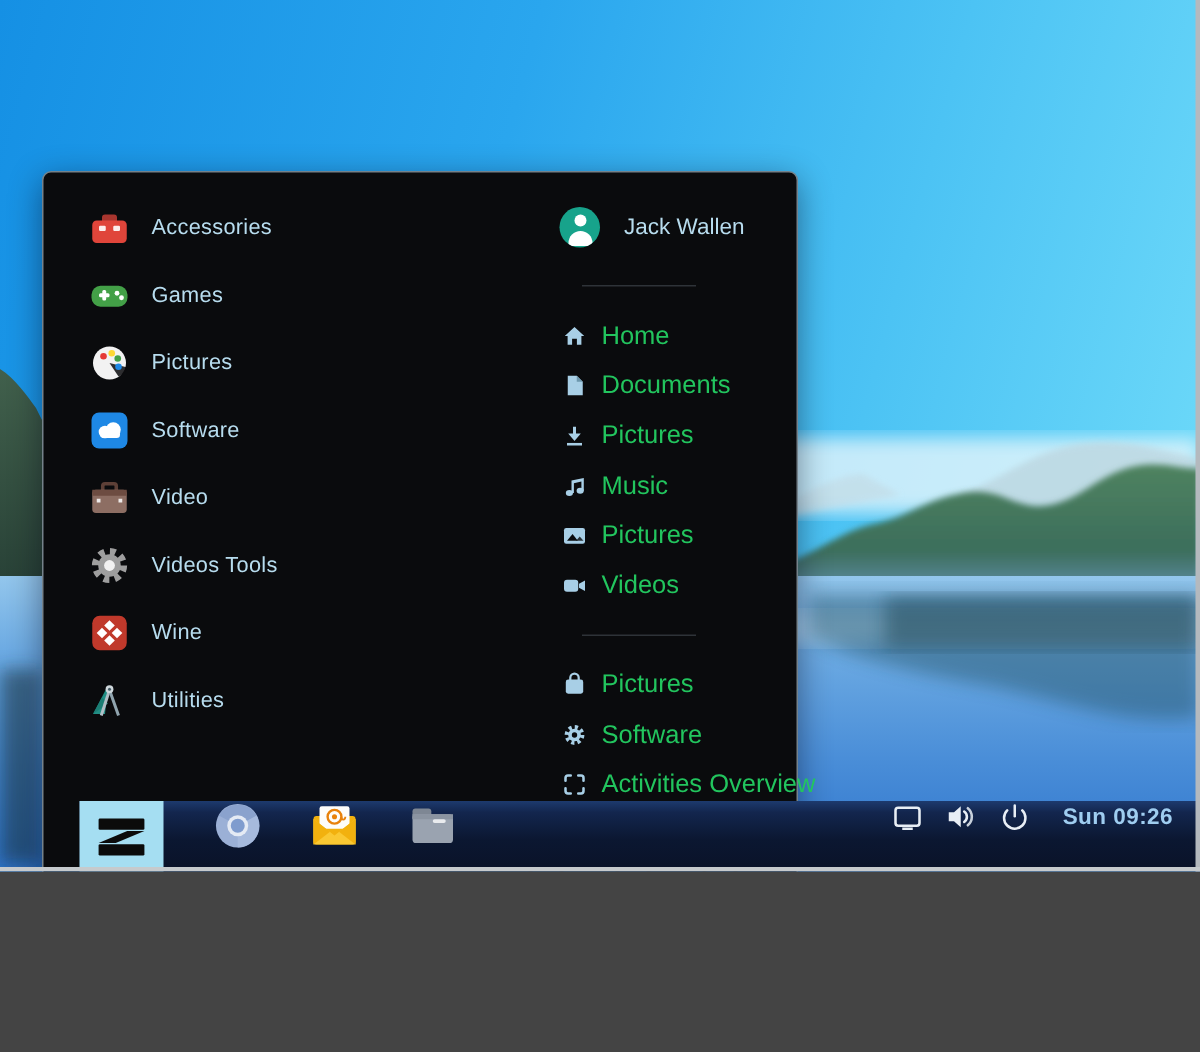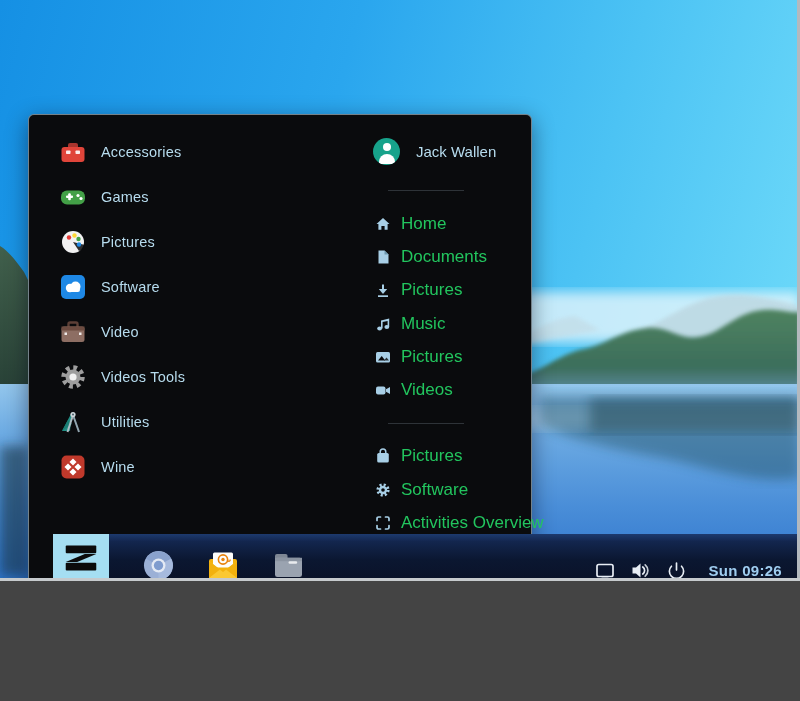--- a/index.html
+++ b/index.html
@@ -14,21 +14,21 @@
   .sky {
     position:absolute; inset:0;
     background:linear-gradient(105deg,#1590e4 0%,#2aa6ee 38%,#4cc3f4 68%,#74defa 100%);
   }
   .scene { position:absolute; inset:0; }
 
   
   .taskbar {
     position:absolute; left:12px; right:0; bottom:0; height:47px;
     background:linear-gradient(180deg,#1d3a6e 0%,#13264e 16%,#0b1731 55%,#0a1228 100%);
-    display:flex; align-items:flex-end;margin-left:41px;
+    display:flex; align-items:flex-start;margin-left:41px;
   }
   .zorin-btn {
     width:56px; height:100%; background:#a5def2;
     display:flex; align-items:center; justify-content:center; cursor:pointer;
   }
   .launcher {
     width:32px; height:32px; margin-left:33px;
     display:flex; align-items:center; justify-content:center; cursor:pointer;
   }
   .tray { margin-left:auto; display:flex; align-items:center; gap:15px; padding-right:18px; }
@@ -195,38 +195,38 @@
       <div class="category-row">
         <svg class="cat-icon" viewBox="0 0 28 28">
           <circle cx="14" cy="14" r="9" fill="none" stroke="#9e9e9e" stroke-width="5.5" stroke-dasharray="3.6 3.47"></circle>
           <circle cx="14" cy="14" r="7.5" fill="#9e9e9e"></circle>
           <circle cx="14" cy="14" r="3.6" fill="#f2f2f2"></circle>
         </svg>
         <span class="menu-text">Videos Tools</span>
       </div>
       <div class="category-row">
         <svg class="cat-icon" viewBox="0 0 28 28">
+          <rect x="2.5" y="2.5" width="23" height="23" rx="5" fill="#c0392b"></rect>
+          <rect x="11.5" y="6.5" width="5" height="5" transform="rotate(45 14 9)" fill="#fff"></rect>
+          <rect x="6.5" y="11.5" width="5" height="5" transform="rotate(45 9 14)" fill="#fff"></rect>
+          <rect x="16.5" y="11.5" width="5" height="5" transform="rotate(45 19 14)" fill="#fff"></rect>
+          <rect x="11.5" y="16.5" width="5" height="5" transform="rotate(45 14 19)" fill="#fff"></rect>
+        </svg>
+        <span class="menu-text">Wine</span>
+      </div>
+      <div class="category-row">
+        <svg class="cat-icon" viewBox="0 0 28 28">
           <polygon points="3,23 13,4 11,23" fill="#26a69a" opacity=".85"></polygon>
           <polygon points="3,23 9,12 13,16" fill="#1b7c72" opacity=".9"></polygon>
           <line x1="14" y1="7" x2="8.5" y2="24" stroke="#b0bec5" stroke-width="2"></line>
           <line x1="14" y1="7" x2="20" y2="24" stroke="#90a4ae" stroke-width="2"></line>
           <circle cx="14" cy="6.5" r="2.6" fill="#cfd8dc"></circle>
           <circle cx="14" cy="6.5" r="1" fill="#455a64"></circle>
         </svg>
         <span class="menu-text">Utilities</span>
-      </div>
-      <div class="category-row">
-        <svg class="cat-icon" viewBox="0 0 28 28">
-          <rect x="2.5" y="2.5" width="23" height="23" rx="5" fill="#c0392b"></rect>
-          <rect x="11.5" y="6.5" width="5" height="5" transform="rotate(45 14 9)" fill="#fff"></rect>
-          <rect x="6.5" y="11.5" width="5" height="5" transform="rotate(45 9 14)" fill="#fff"></rect>
-          <rect x="16.5" y="11.5" width="5" height="5" transform="rotate(45 19 14)" fill="#fff"></rect>
-          <rect x="11.5" y="16.5" width="5" height="5" transform="rotate(45 14 19)" fill="#fff"></rect>
-        </svg>
-        <span class="menu-text">Wine</span>
       </div>
     </div>
 
     <div class="menu-right">
       <div class="user-row">
         <div class="avatar"></div>
         <span class="user-name">Jack Wallen</span>
       </div>
 
       <div class="divider"></div>

